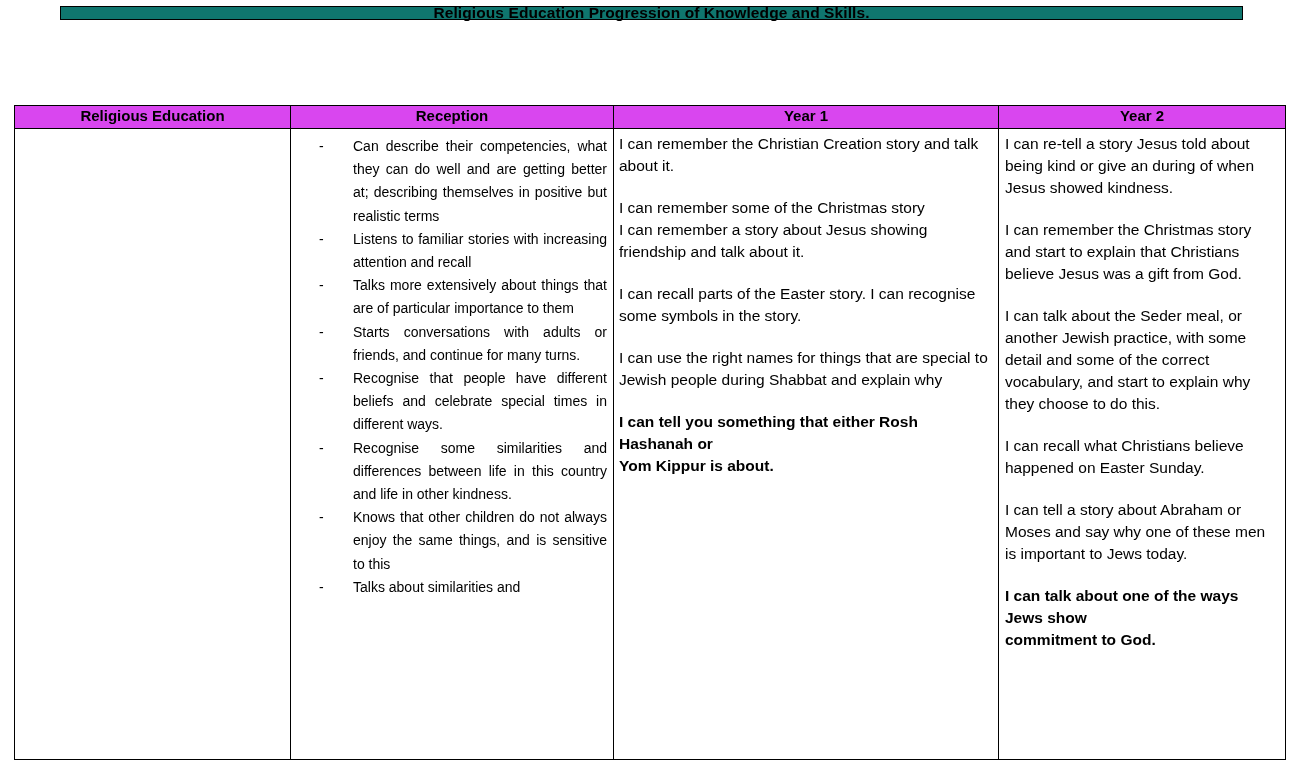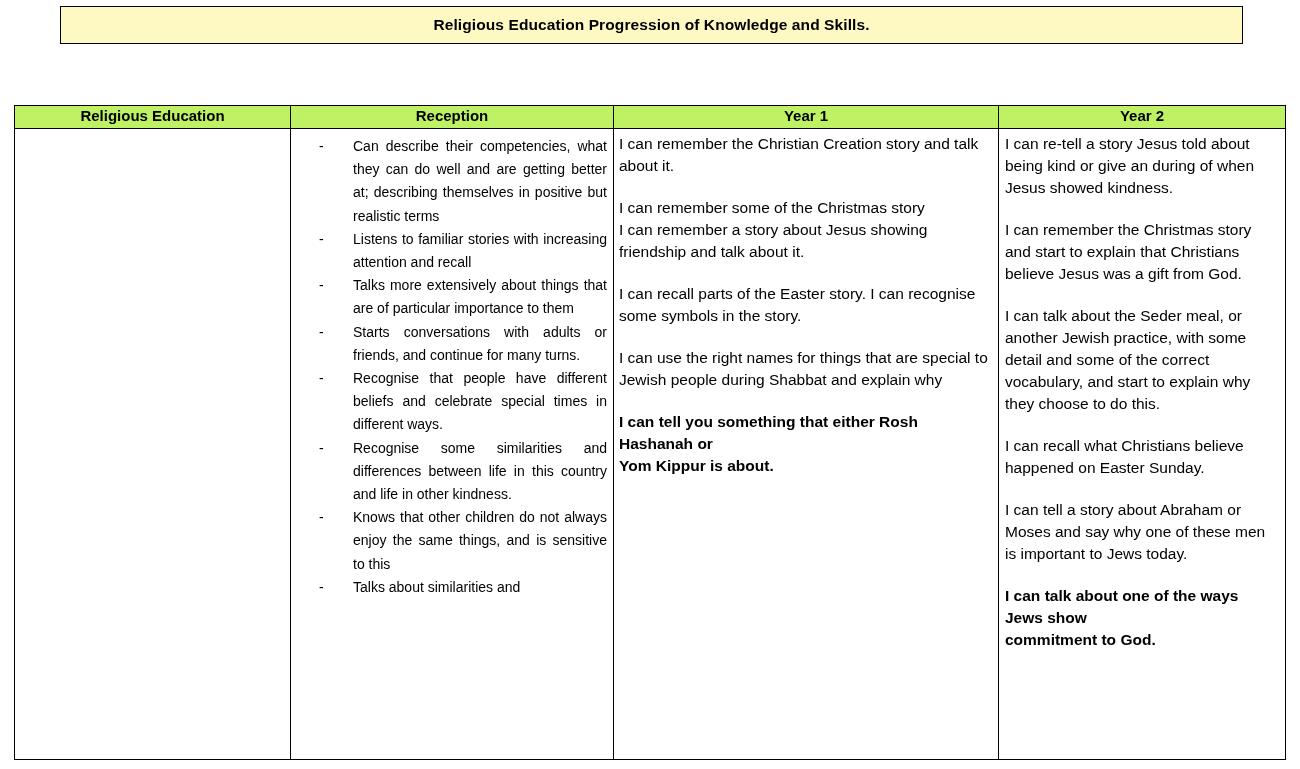--- a/index.html
+++ b/index.html
@@ -21,22 +21,22 @@
     width: 1300px;
     height: 769px;
   }
 
   
   .title-banner {
     position: absolute;
     left: 60px;
     top: 6px;
     width: 1183px;
-    height: 38px;
-    background: #fef9c3;
+    height: 14px;
+    background: #0f766e;
     border: 1px solid #000000;
     box-sizing: border-box;
     display: flex;
     align-items: center;
     justify-content: center;
   }
   .title-banner .title-text {
     font-size: 15.5px;
     font-weight: bold;
     color: #000000;
@@ -58,21 +58,21 @@
     padding: 0;
   }
 
   .col-subject { width: 276px; }
   .col-reception { width: 323px; }
   .col-y1 { width: 385px; }
   .col-y2 { width: 287px; }
 
   
   .hdr {
-    background: #bef264;
+    background: #d946ef;
     height: 22px;
     padding: 1px 6px 2px 6px;
     font-size: 15px;
     line-height: 19px;
     vertical-align: middle;
   }
   .hdr-bold { font-weight: bold; }
 
   
   .cell {

